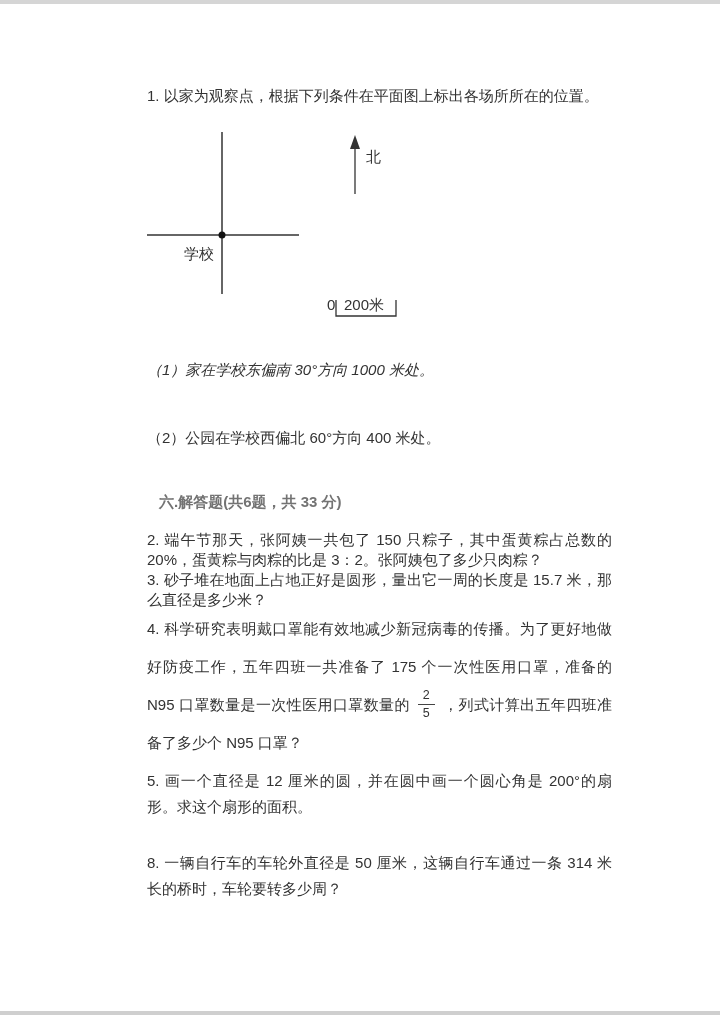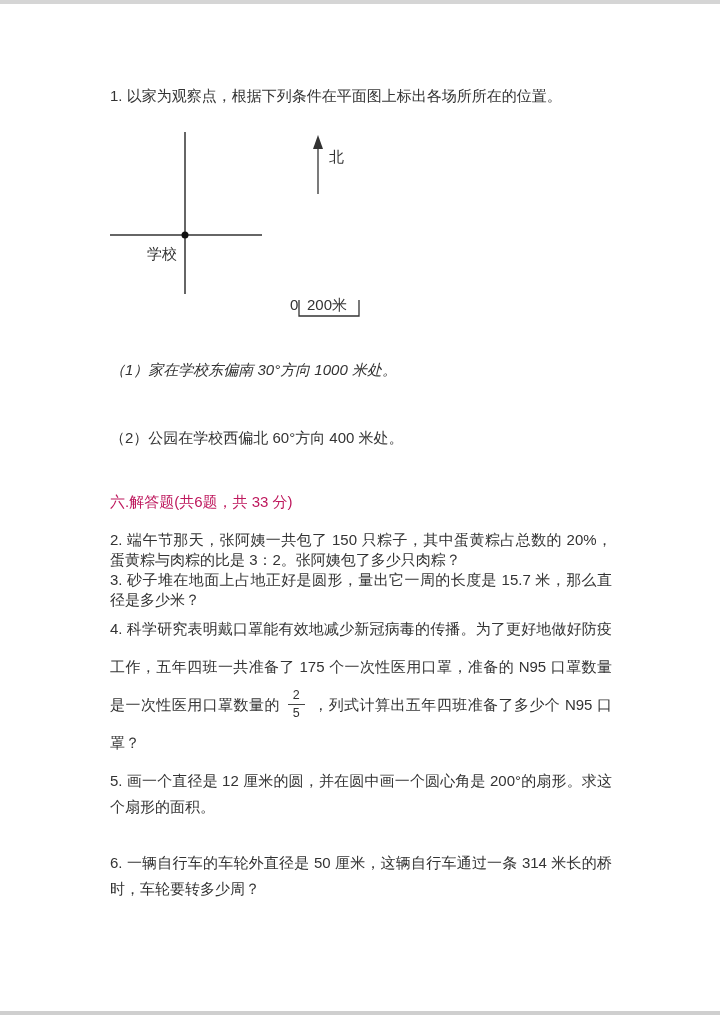--- a/index.html
+++ b/index.html
@@ -6,34 +6,35 @@
   html, body { margin: 0; padding: 0; background: #ffffff; }
   .sheet {
     position: relative;
     width: 720px;
     height: 1018px;
     margin: 0 auto;
     background: #ffffff;
     font-family: "Liberation Sans", "DejaVu Sans", sans-serif;
     color: #333333;
     overflow: hidden;
+    padding-left: 37px;
   }
   .edge-bar { position: absolute; left: 0; width: 100%; height: 4px; background: #d5d5d5; }
   .edge-bar.top { top: 0; }
   .edge-bar.bottom { bottom: 3px; background: #cfcfcf; }
   .content { padding: 86px 108px 0 110px; font-size: 15px; }
   p { margin: 0; }
   .q1-prompt { line-height: 20px; }
   .diagram { margin-top: 26px; height: 196px; }
   .diagram svg { display: block; }
   .diagram text { font-family: "Liberation Sans", "DejaVu Sans", sans-serif; font-size: 15px; fill: #333333; }
   .sub-question { line-height: 20px; }
   .sub-1 { margin-top: 32px; font-style: italic; }
   .sub-2 { margin-top: 48px; }
-  .section-header { margin: 44px 0 18px 0; font-size: 15px; font-weight: normal; line-height: 20px; color: #be185d; }
+  .section-header { margin: 44px 0 18px 12px; font-size: 15px; font-weight: bold; line-height: 20px; color: #737373; }
   .qline { line-height: 20px; text-align: justify; }
   .q4 { line-height: 38px; }
   .q5 { margin-top: 6px; line-height: 26px; }
   .q6 { margin-top: 30px; line-height: 26px; }
   .fraction {
     display: inline-block;
     vertical-align: middle;
     text-align: center;
     font-size: 12.5px;
     line-height: 1.15;
@@ -79,18 +80,18 @@
     <h3 class="section-header">六.解答题(共6题，共 33 分)</h3>
 
     <p class="qline">2. 端午节那天，张阿姨一共包了 150 只粽子，其中蛋黄粽占总数的 20%，蛋黄粽与肉粽的比是 3：2。张阿姨包了多少只肉粽？</p>
     <p class="qline">3. 砂子堆在地面上占地正好是圆形，量出它一周的长度是 15.7 米，那么直径是多少米？</p>
 
     <p class="qline q4">
       <span>4. 科学研究表明戴口罩能有效地减少新冠病毒的传播。为了更好地做好防疫工作，五年四班一共准备了 175 个一次性医用口罩，准备的 N95 口罩数量是一次性医用口罩数量的</span><span class="fraction"><span class="frac-num">2</span><span class="frac-den">5</span></span><span>，列式计算出五年四班准备了多少个 N95 口罩？</span>
     </p>
 
     <p class="qline q5">5. 画一个直径是 12 厘米的圆，并在圆中画一个圆心角是 200°的扇形。求这个扇形的面积。</p>
-    <p class="qline q6">6. 一辆自行车的车轮外直径是 50 厘米，这辆自行车通过一条 314 米长的桥时，车轮要转多少周？</p>
+    <p class="qline q6">8. 一辆自行车的车轮外直径是 50 厘米，这辆自行车通过一条 314 米长的桥时，车轮要转多少周？</p>
 
   </div>
 
   <div class="edge-bar bottom"></div>
 </div>
 
 </body></html>

